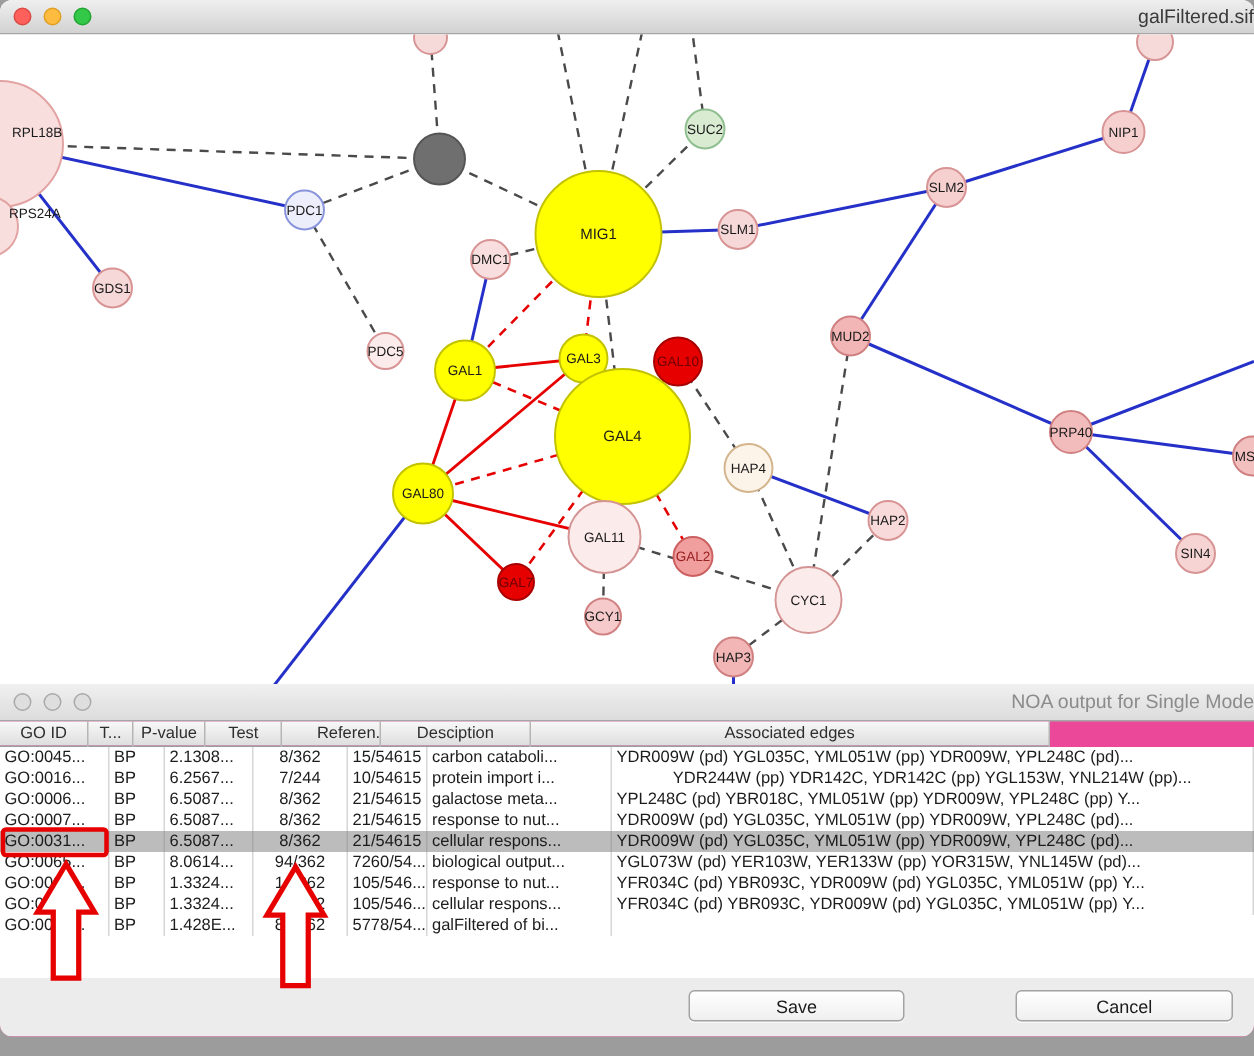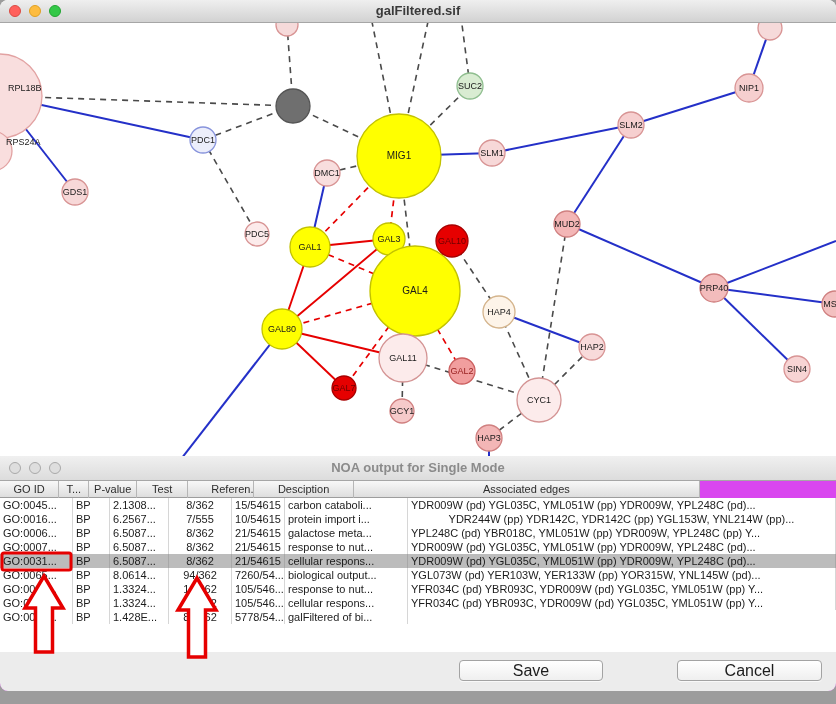--- a/index.html
+++ b/index.html
@@ -13,44 +13,44 @@
     border-radius:8px 8px 0 0;overflow:hidden;}
   .titlebar{position:relative;height:22px;background:linear-gradient(#efefef,#d2d2d2);
     border-bottom:1px solid #a6a6a6;}
   .bottom-window .titlebar{height:24px;background:linear-gradient(#f0f0f0,#dcdcdc);}
   .lights{position:absolute;left:9px;top:0;height:100%;display:flex;align-items:center;gap:8px;}
   .light{width:12px;height:12px;border-radius:50%;box-sizing:border-box;display:inline-block;}
   .light.red{background:#ff605c;border:1px solid #d94b44;}
   .light.yellow{background:#fdbc40;border:1px solid #dfa023;}
   .light.green{background:#34c848;border:1px solid #22a532;}
   .light.gray{background:#dedede;border:1px solid #a9a9a9;}
-  .title{position:absolute;left:0;right:0;text-align:center;font-size:13px;font-weight:bold;
+  .title{position:absolute;left:0;right:0;text-align:right;font-size:13px;font-weight:normal;
     color:#3a3a3a;line-height:22px;}
   .bottom-window .title{color:#8b8b8b;line-height:24px;}
   .canvas{position:absolute;top:23px;left:0;width:836px;height:433px;background:#ffffff;}
   .canvas svg{display:block;}
   svg text{font-family:"Liberation Sans",sans-serif;}
   
-  .bottom-window{position:absolute;left:0;top:456px;width:836px;height:235px;background:#d946ef;
+  .bottom-window{position:absolute;left:0;top:456px;width:836px;height:235px;background:#ec4899;
     border-radius:0 0 8px 8px;overflow:hidden;}
   .thead{position:absolute;top:25px;left:0;width:700px;height:17px;display:flex;
     background:linear-gradient(#f8f8f8,#dedede);border-bottom:1px solid #9d9d9d;box-sizing:border-box;}
   .hcell{box-sizing:border-box;height:17px;line-height:16px;font-size:11px;color:#2e2e2e;
     text-align:center;border-right:1px solid #b6b6b6;overflow:hidden;white-space:nowrap;}
   .tbody{position:absolute;top:42px;left:0;width:836px;height:154px;background:#ffffff;overflow:hidden;}
   .trow{display:flex;height:14px;}
   .trow.selected{background:#bcbcbc;}
   .tcell{box-sizing:border-box;height:14px;line-height:14px;font-size:11px;color:#1c1c1c;
     padding:0 3px;border-right:1px solid #d6d6d6;overflow:hidden;white-space:nowrap;}
   .trow.selected .tcell{border-right-color:#a8a8a8;}
   .align-left{text-align:left;} .align-center{text-align:center;}
   .btnbar{position:absolute;top:196px;left:0;width:836px;height:39px;background:#ececec;}
   .mac-btn{position:absolute;top:8px;height:21px;border:1px solid #a3a3a3;border-radius:4px;
     background:linear-gradient(#ffffff,#efefef);font-family:"Liberation Sans",sans-serif;
-    font-size:16px;color:#1c1c1c;box-shadow:0 1px 0 rgba(255,255,255,.7);}
+    font-size:12px;color:#1c1c1c;box-shadow:0 1px 0 rgba(255,255,255,.7);}
   .mac-btn.save{left:459px;width:144px;}
   .mac-btn.cancel{left:677px;width:145px;}
   
   #anno{position:absolute;left:0;top:0;width:836px;height:704px;pointer-events:none;z-index:50;}
 </style>
 </head>
 <body>
 
 <div class="top-window">
   <div class="titlebar">
@@ -198,21 +198,21 @@
         <div class="tcell align-left" style="width: 59px;">2.1308...</div>
         <div class="tcell align-center" style="width: 63px;">8/362</div>
         <div class="tcell align-center" style="width: 53px;">15/54615</div>
         <div class="tcell align-left" style="width: 123px;">carbon cataboli...</div>
         <div class="tcell align-left" style="width: 428px;">YDR009W (pd) YGL035C, YML051W (pp) YDR009W, YPL248C (pd)...</div>
       </div>
       <div class="trow">
         <div class="tcell align-left" style="width: 73px;">GO:0016...</div>
         <div class="tcell align-left" style="width: 37px;">BP</div>
         <div class="tcell align-left" style="width: 59px;">6.2567...</div>
-        <div class="tcell align-center" style="width: 63px;">7/555</div>
+        <div class="tcell align-center" style="width: 63px;">7/244</div>
         <div class="tcell align-center" style="width: 53px;">10/54615</div>
         <div class="tcell align-left" style="width: 123px;">protein import i...</div>
         <div class="tcell align-left" style="width: 428px; text-align: center;">YDR244W (pp) YDR142C, YDR142C (pp) YGL153W, YNL214W (pp)...</div>
       </div>
       <div class="trow">
         <div class="tcell align-left" style="width: 73px;">GO:0006...</div>
         <div class="tcell align-left" style="width: 37px;">BP</div>
         <div class="tcell align-left" style="width: 59px;">6.5087...</div>
         <div class="tcell align-center" style="width: 63px;">8/362</div>
         <div class="tcell align-center" style="width: 53px;">21/54615</div>

